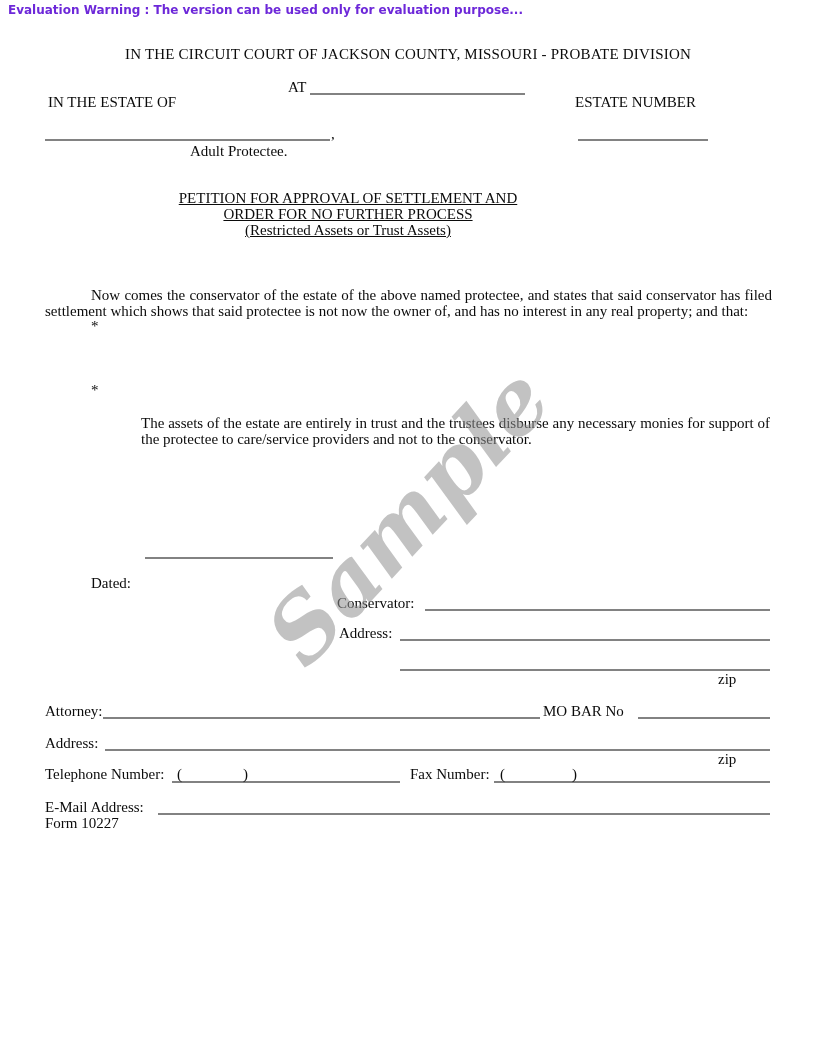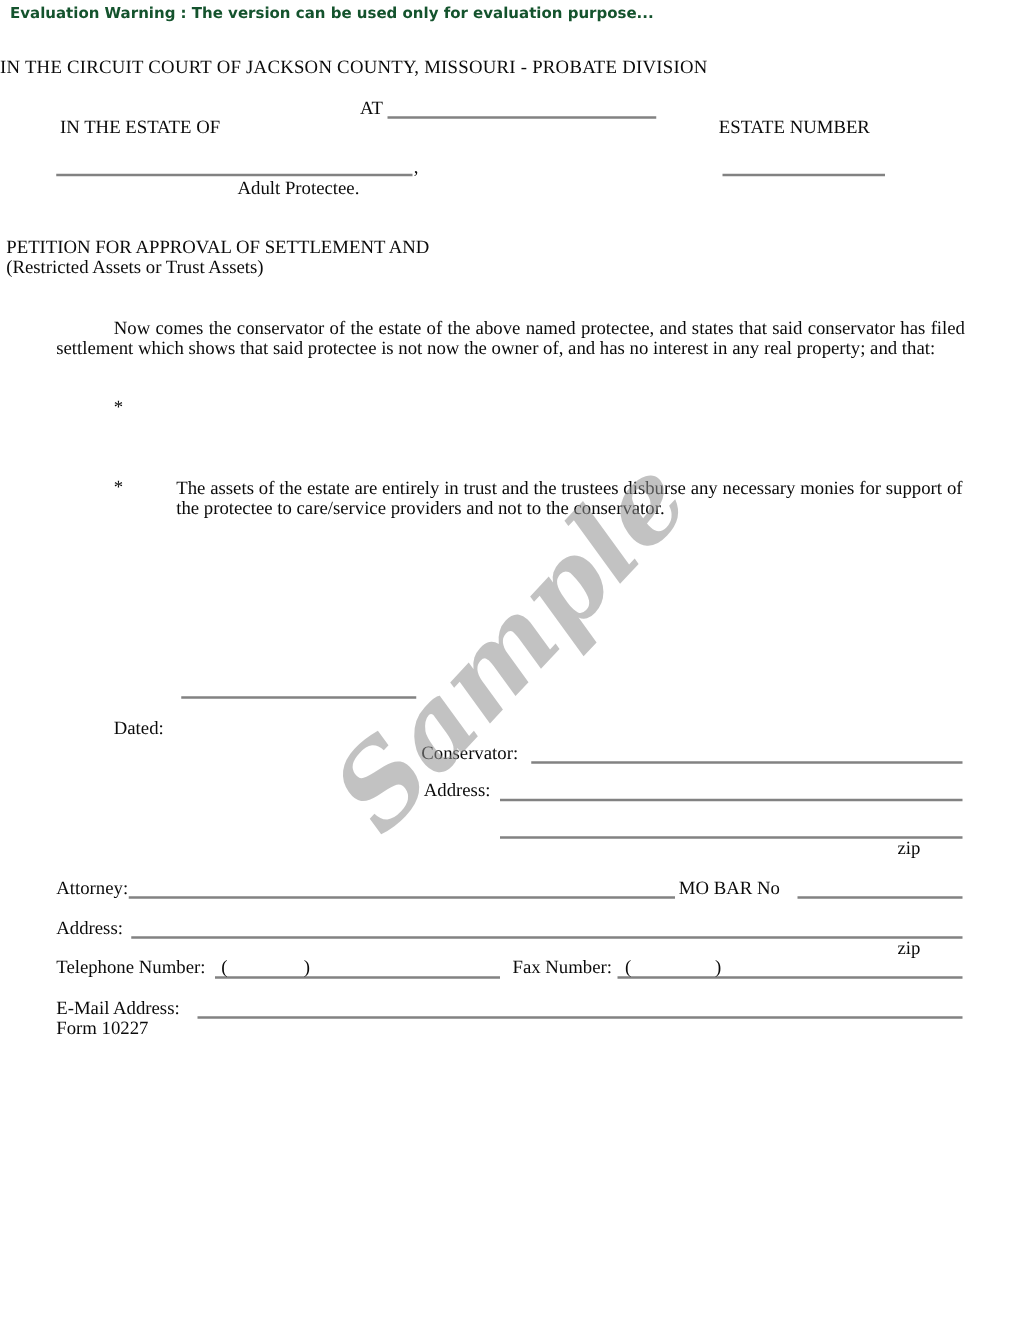--- a/index.html
+++ b/index.html
@@ -6,25 +6,25 @@
   .page{
     position:relative;
     width:816px;height:1056px;
     background:#ffffff;
     font-family:"Liberation Serif","DejaVu Serif",serif;
     font-size:15px;color:#0b0b0b;
     overflow:hidden;
   }
   .abs{position:absolute;}
   .fill-line{position:absolute;height:2px;background:#828282;}
-  .just{text-align:justify;}
-  .center{text-align:left;}
+  .just{text-align:justify;margin-top:32px;}
+  .center{text-align:center;}
   .warning{
     font-family:"DejaVu Sans","Liberation Sans",sans-serif;
-    font-weight:bold;font-size:12px;color:#14532d;
+    font-weight:bold;font-size:12px;color:#6d28d9;
   }
   .caps{letter-spacing:0.2px;}
   .watermark{
     position:absolute;left:408px;top:516px;
     transform:translate(-50%,-50%) rotate(-47deg);
     font-family:"DejaVu Serif","Liberation Serif",serif;
     font-style:italic;font-weight:bold;
     font-size:88px;color:rgba(143,143,143,0.55);
     pointer-events:none;white-space:nowrap;
   }
@@ -42,22 +42,23 @@
   <div class="fill-line" style="left:310px;top:93px;width:215px;"></div>
 
   <div class="abs" style="left:48px;top:94px;">IN THE ESTATE OF</div>
   <div class="abs" style="left:575px;top:94px;">ESTATE NUMBER</div>
 
   <div class="fill-line" style="left:45px;top:139px;width:285px;"></div>
   <div class="abs" style="left:331px;top:126px;">,</div>
   <div class="abs" style="left:190px;top:143px;">Adult Protectee.</div>
   <div class="fill-line" style="left:578px;top:139px;width:130px;"></div>
 
-  <div class="abs center" style="left:5px;top:190px;width:664px;line-height:16px;">
+  <div class="abs center" style="left:16px;top:190px;width:664px;line-height:16px;text-decoration:underline;">
     <div>PETITION FOR APPROVAL OF SETTLEMENT AND</div>
+    <div>ORDER FOR NO FURTHER PROCESS</div>
     <div>(Restricted Assets or Trust Assets)</div>
   </div>
 
   <div class="abs just" style="left:45px;top:255px;width:727px;line-height:16px;text-indent:46px;">Now comes the conservator of the estate of the above named protectee, and states that said conservator has filed settlement which shows that said protectee is not now the owner of, and has no interest in any real property; and that:</div>
 
   <div class="abs" style="left:91px;top:318px;">*</div>
 
   <div class="abs" style="left:91px;top:382px;">*</div>
   <div class="abs just" style="left:141px;top:383px;width:629px;line-height:16px;">The assets of the estate are entirely in trust and the trustees disburse any necessary monies for support of the protectee to care/service providers and not to the conservator.</div>
 

